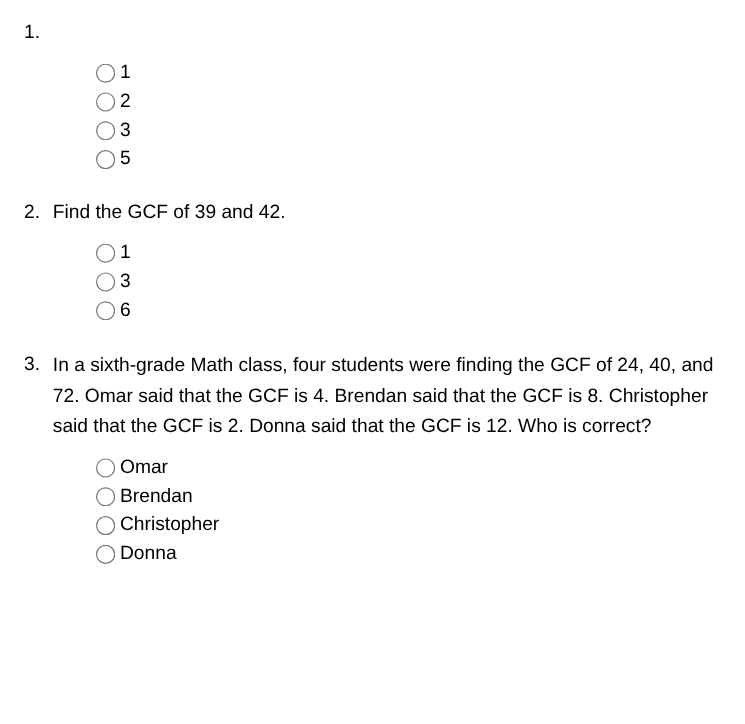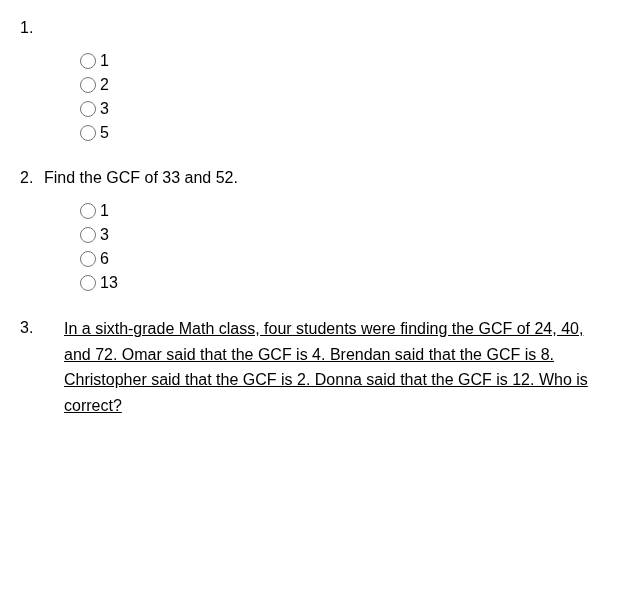--- a/index.html
+++ b/index.html
@@ -53,23 +53,21 @@
       cursor: pointer;
       accent-color: #000;
     }
 
     .option label {
       cursor: pointer;
       font-size: 16px;
     }
 
     .question-3-text {
-      margin-left: 20px;
       line-height: 1.6;
-      text-decoration: underline;
     }
   </style>
 </head>
 <body>
 
 <div class="question">
   <div class="question-text">
     <span class="question-number">1.</span>
   </div>
   <div class="options">
@@ -88,40 +86,54 @@
     <div class="option">
       <input type="radio" name="q1" id="q1d" style="">
       <label for="q1d">5</label>
     </div>
   </div>
 </div>
 
 <div class="question">
   <div class="question-text">
     <span class="question-number">2.</span>
-    <span>Find the GCF of 33 and 52.</span>
+    <span>Find the GCF of 39 and 42.</span>
   </div>
   <div class="options">
     <div class="option">
       <input type="radio" name="q2" id="q2a" style="">
       <label for="q2a">1</label>
     </div>
     <div class="option">
       <input type="radio" name="q2" id="q2b" style="">
       <label for="q2b">3</label>
     </div>
     <div class="option">
       <input type="radio" name="q2" id="q2c" style="">
       <label for="q2c">6</label>
     </div>
-    <div class="option">
-      <input type="radio" name="q2" id="q2d" style="">
-      <label for="q2d">13</label>
-    </div>
   </div>
 </div>
 
 <div class="question">
   <div class="question-text">
     <span class="question-number">3.</span>
     <span class="question-3-text">In a sixth-grade Math class, four students were finding the GCF of 24, 40, and 72. Omar said that the GCF is 4. Brendan said that the GCF is 8. Christopher said that the GCF is 2. Donna said that the GCF is 12. Who is correct?</span>
   </div>
+  <div class="options">
+    <div class="option">
+      <input type="radio" name="q3" id="q3a" style="">
+      <label for="q3a">Omar</label>
+    </div>
+    <div class="option">
+      <input type="radio" name="q3" id="q3b" style="">
+      <label for="q3b">Brendan</label>
+    </div>
+    <div class="option">
+      <input type="radio" name="q3" id="q3c" style="">
+      <label for="q3c">Christopher</label>
+    </div>
+    <div class="option">
+      <input type="radio" name="q3" id="q3d" style="">
+      <label for="q3d">Donna</label>
+    </div>
+  </div>
 </div>
 
 </body></html>

